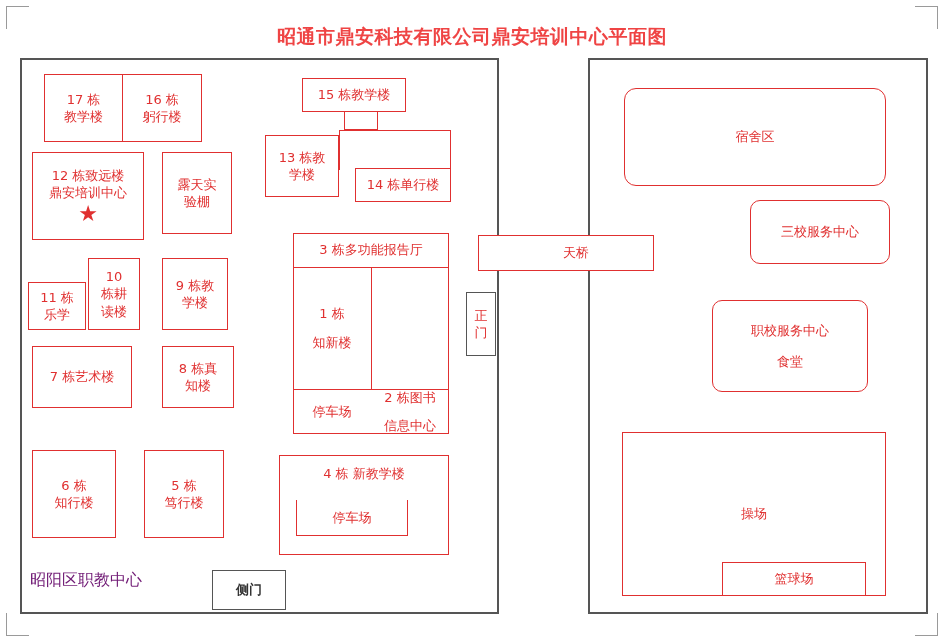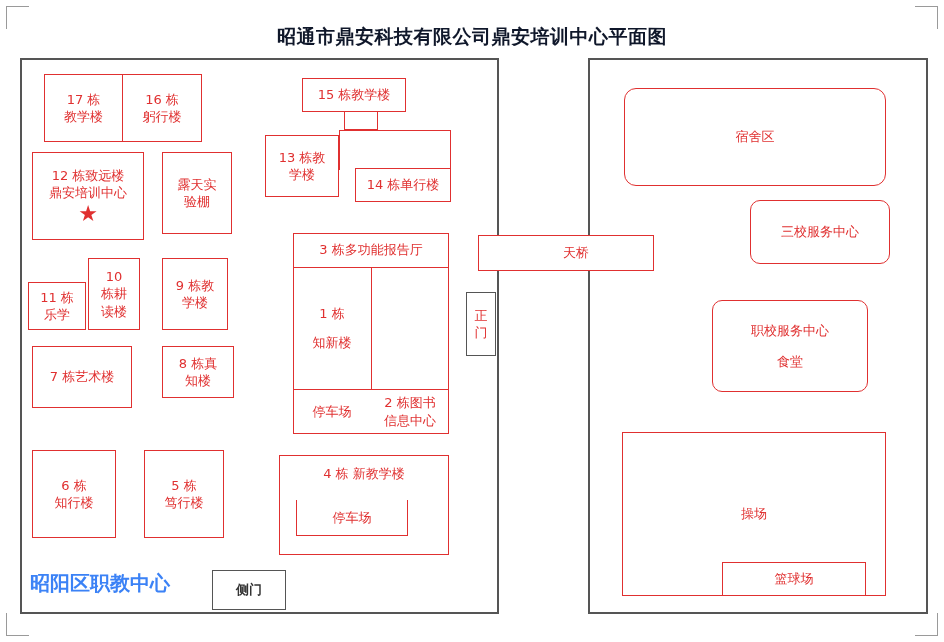--- a/index.html
+++ b/index.html
@@ -28,21 +28,21 @@
   .crop.br { right: 6px; bottom: 6px;border-right-width: 1px; border-bottom-width: 1px; }
 
   #title {
     position: absolute;
     left: 0;
     top: 24px;
     width: 944px;
     text-align: center;
     font-size: 19px;
     font-weight: bold;
-    color: #0f172a;
+    color: #ef4444;
     font-family: "DejaVu Sans", "Liberation Sans", sans-serif;
     letter-spacing: 0.5px;
   }
 
   
   .boundary {
     position: absolute;
     border: 2px solid #555555;
     background: transparent;
   }
@@ -62,23 +62,23 @@
     box-sizing: border-box;
     background: #ffffff;
     font-family: "DejaVu Sans", "Liberation Sans", sans-serif;
   }
   .box .ln { display: block; white-space: nowrap; }
   .box.gray { border-color: #9a9a9a; color: #e03030; }
   .box.plain { border: none; background: transparent; }
 
   .label-corner {
     position: absolute;
-    color: #3b82f6;
-    font-weight: bold;
-    font-size: 20px;
+    color: #701a75;
+    font-weight: normal;
+    font-size: 16px;
     font-family: "DejaVu Sans", "Liberation Sans", sans-serif;
     white-space: nowrap;
   }
 
   .star {
     color: #e03030;
     font-size: 22px;
     line-height: 1;
     margin-top: 2px;
   }
@@ -148,21 +148,21 @@
 
   <div class="box" style="left:162px; top:258px; width:66px; height:72px;">
     <span class="ln">9 栋教</span>
     <span class="ln">学楼</span>
   </div>
 
   <div class="box" style="left:32px; top:346px; width:100px; height:62px;">
     <span class="ln">7 栋艺术楼</span>
   </div>
 
-  <div class="box" style="left:162px; top:346px; width:72px; height:52px;">
+  <div class="box" style="left:162px; top:346px; width:72px; height:62px;">
     <span class="ln">8 栋真</span>
     <span class="ln">知楼</span>
   </div>
 
   <div class="box" style="left:32px; top:450px; width:84px; height:88px;">
     <span class="ln">6 栋</span>
     <span class="ln">知行楼</span>
   </div>
 
   <div class="box" style="left:144px; top:450px; width:80px; height:88px;">
@@ -195,21 +195,21 @@
   <div class="box plain" style="left:293px; top:233px; width:156px; height:34px;">
     <span class="ln">3 栋多功能报告厅</span>
   </div>
   <div class="box plain" style="left:293px; top:267px; width:78px; height:122px;">
     <span class="ln">1 栋</span>
     <span class="ln" style="margin-top:11px;">知新楼</span>
   </div>
   <div class="box plain" style="left:293px; top:389px; width:78px; height:45px;">
     <span class="ln">停车场</span>
   </div>
-  <div class="box plain" style="left:371px; top:389px; width:78px; height:45px;">
+  <div class="box plain" style="left:371px; top:389px; width:78px; height:45px;justify-content:space-between;">
     <span class="ln">2 栋图书</span>
     <span class="ln">信息中心</span>
   </div>
 
   <div class="box plain" style="left:279px; top:455px; width:170px; height:100px; border:1px solid #e03030;"></div>
   <div class="box plain" style="left:279px; top:462px; width:170px; height:24px;">
     <span class="ln">4 栋 新教学楼</span>
   </div>
   <div class="box plain" style="left:296px; top:500px; width:112px; height:36px; border:1px solid #e03030; border-top:none;">
     <span class="ln">停车场</span>

